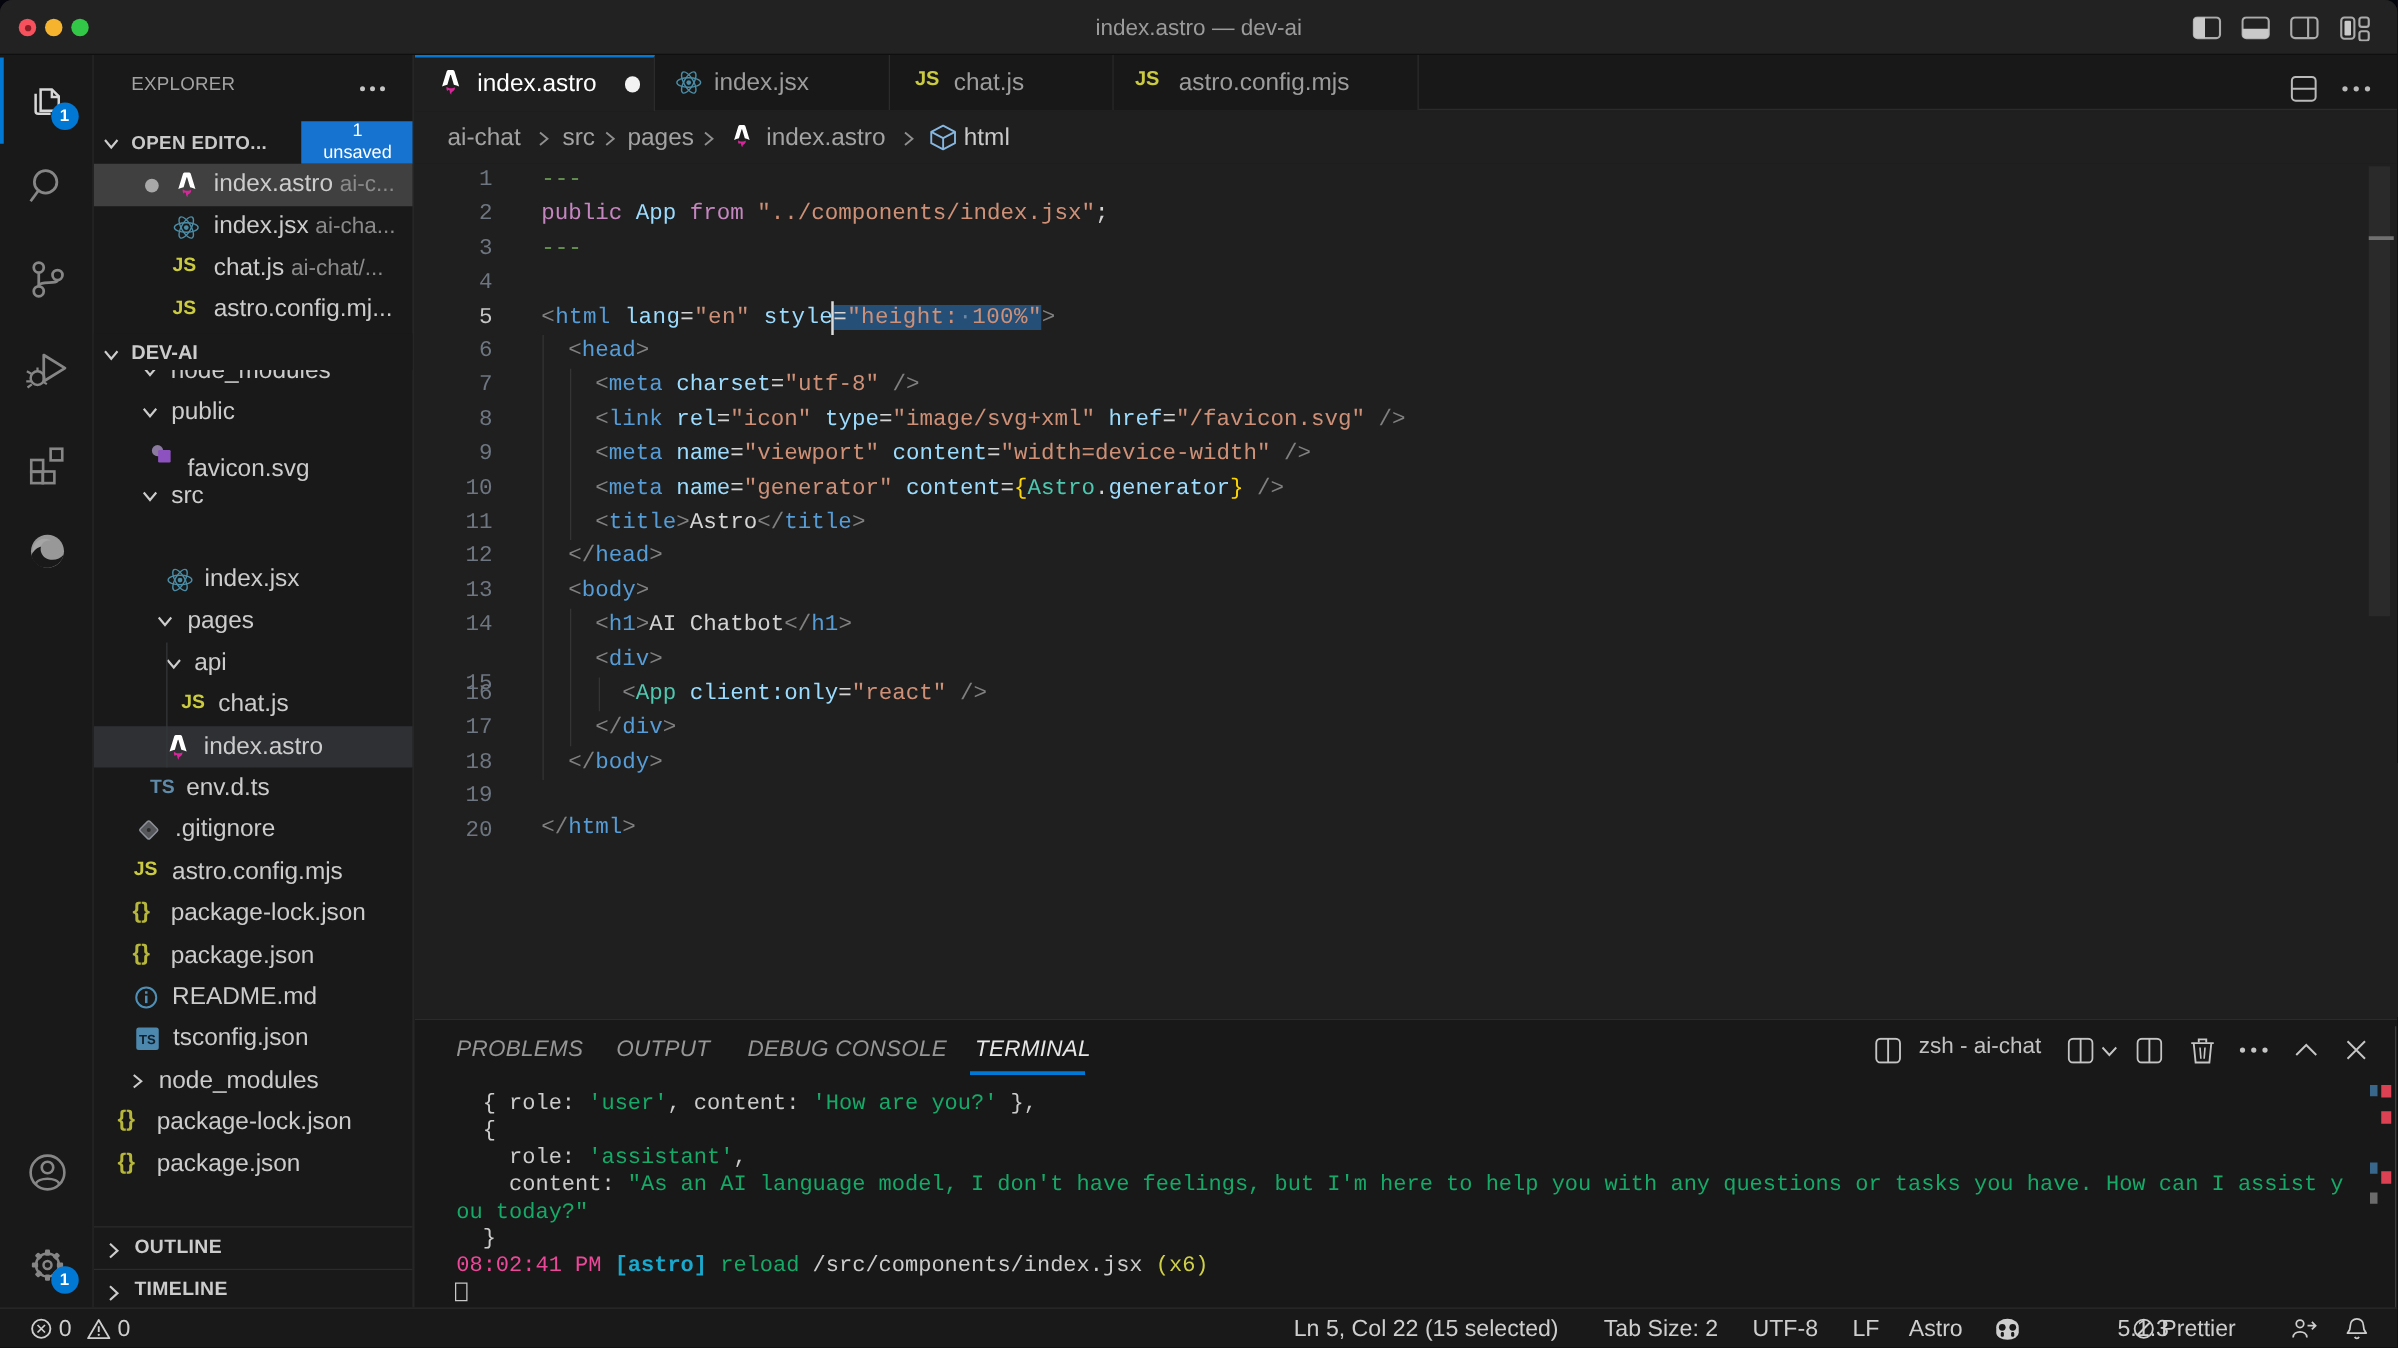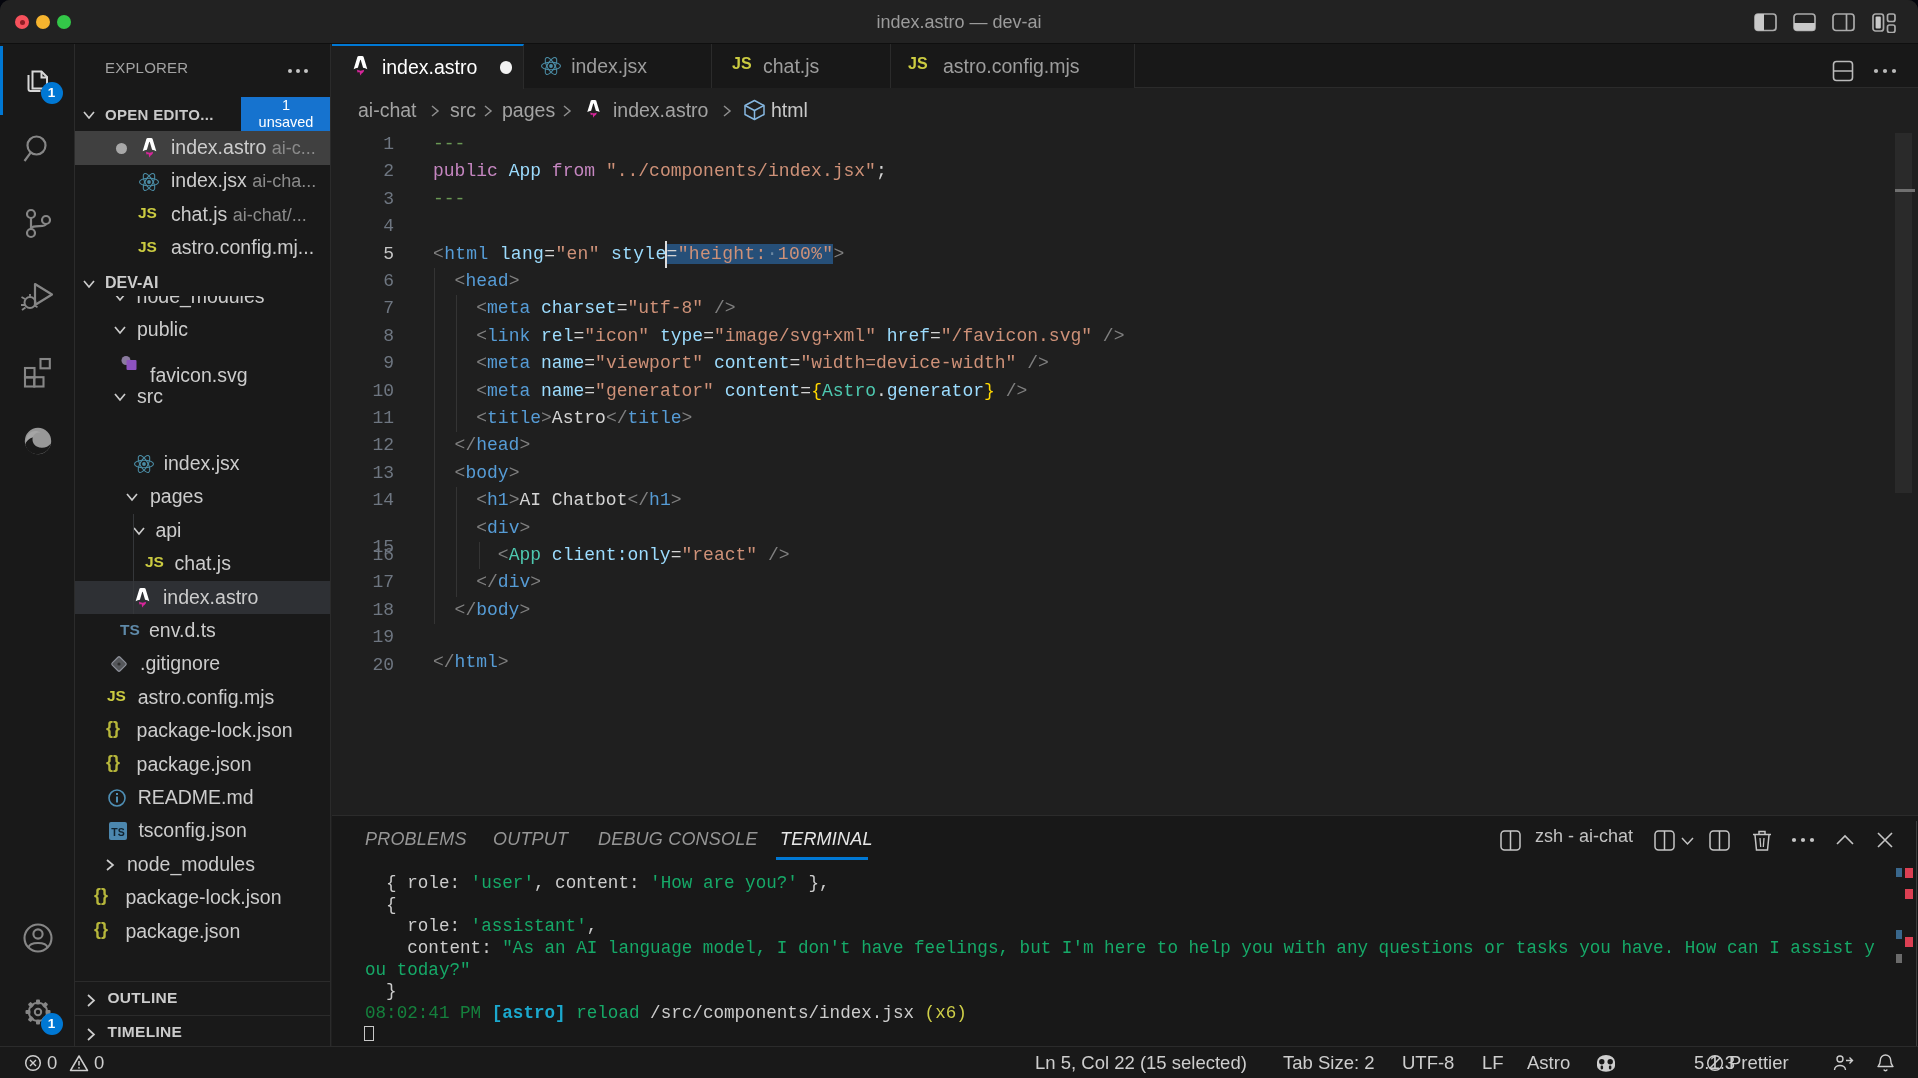--- a/index.html
+++ b/index.html
@@ -488,21 +488,21 @@
       <svg class="abs" style="left:1544px; top:15px;" width="18" height="18" viewBox="0 0 18 18">
           <path d="M2 2 L16 16 M16 2 L2 16" stroke="#c5c5c5" stroke-width="1.6"></path>
         </svg>
 
       <div class="term" style="left:33px; top:57.2px; line-height:21.6px;">  { role: <span class="tg">'user'</span>, content: <span class="tg">'How are you?'</span> },
   {
     role: <span class="tg">'assistant'</span>,
     content: <span class="tg">"As an AI language model, I don't have feelings, but I'm here to help you with any questions or tasks you have. How can I assist y</span>
 <span class="tg">ou today?"</span>
   }
-<span style="color:#15803d">08:02:41 PM </span><span style="color:#1ba8cd; font-weight:bold">[astro]</span> <span class="tg">reload</span> /src/components/index.jsx <span style="color:#cfcf48">(x6)</span></div>
+<span style="color:#ec4899">08:02:41 PM </span><span style="color:#1ba8cd; font-weight:bold">[astro]</span> <span class="tg">reload</span> /src/components/index.jsx <span style="color:#cfcf48">(x6)</span></div>
       <div class="abs" style="left:32px; top:210px; width:10px; height:15px; border:1.6px solid #c8c8c8;"></div>
 
       <div class="abs" style="left:1583.5px; top:5px; width:1.5px; height:226px; background:#3d3d3d;"></div>
       <div class="abs" style="left:1564px; top:51.5px; width:6px; height:9px; background:#39678c;"></div>
       <div class="abs" style="left:1572.5px; top:52px; width:8px; height:10px; background:#dc4053;"></div>
       <div class="abs" style="left:1572.5px; top:73px; width:8px; height:10px; background:#dc4053;"></div>
       <div class="abs" style="left:1564px; top:114px; width:6px; height:9px; background:#39678c;"></div>
       <div class="abs" style="left:1572.5px; top:120.5px; width:8px; height:10px; background:#dc4053;"></div>
       <div class="abs" style="left:1564px; top:137.5px; width:6px; height:9px; background:#6b6b6b;"></div>
     </div>

